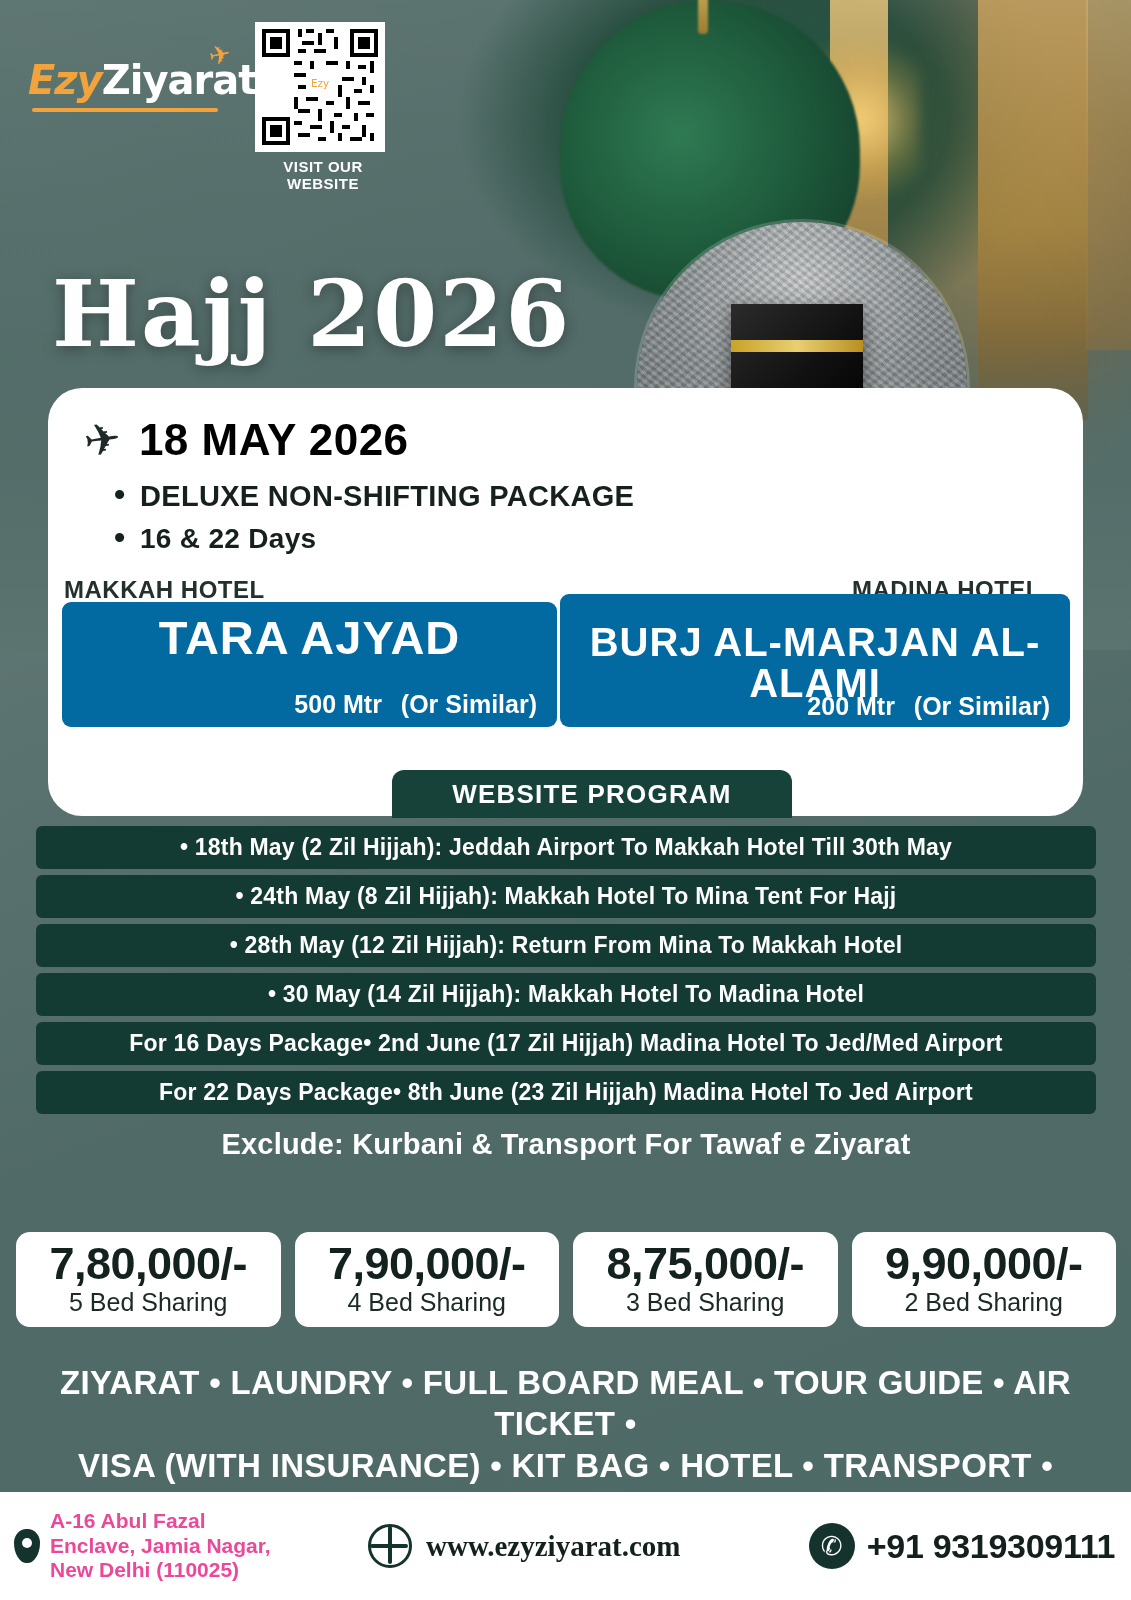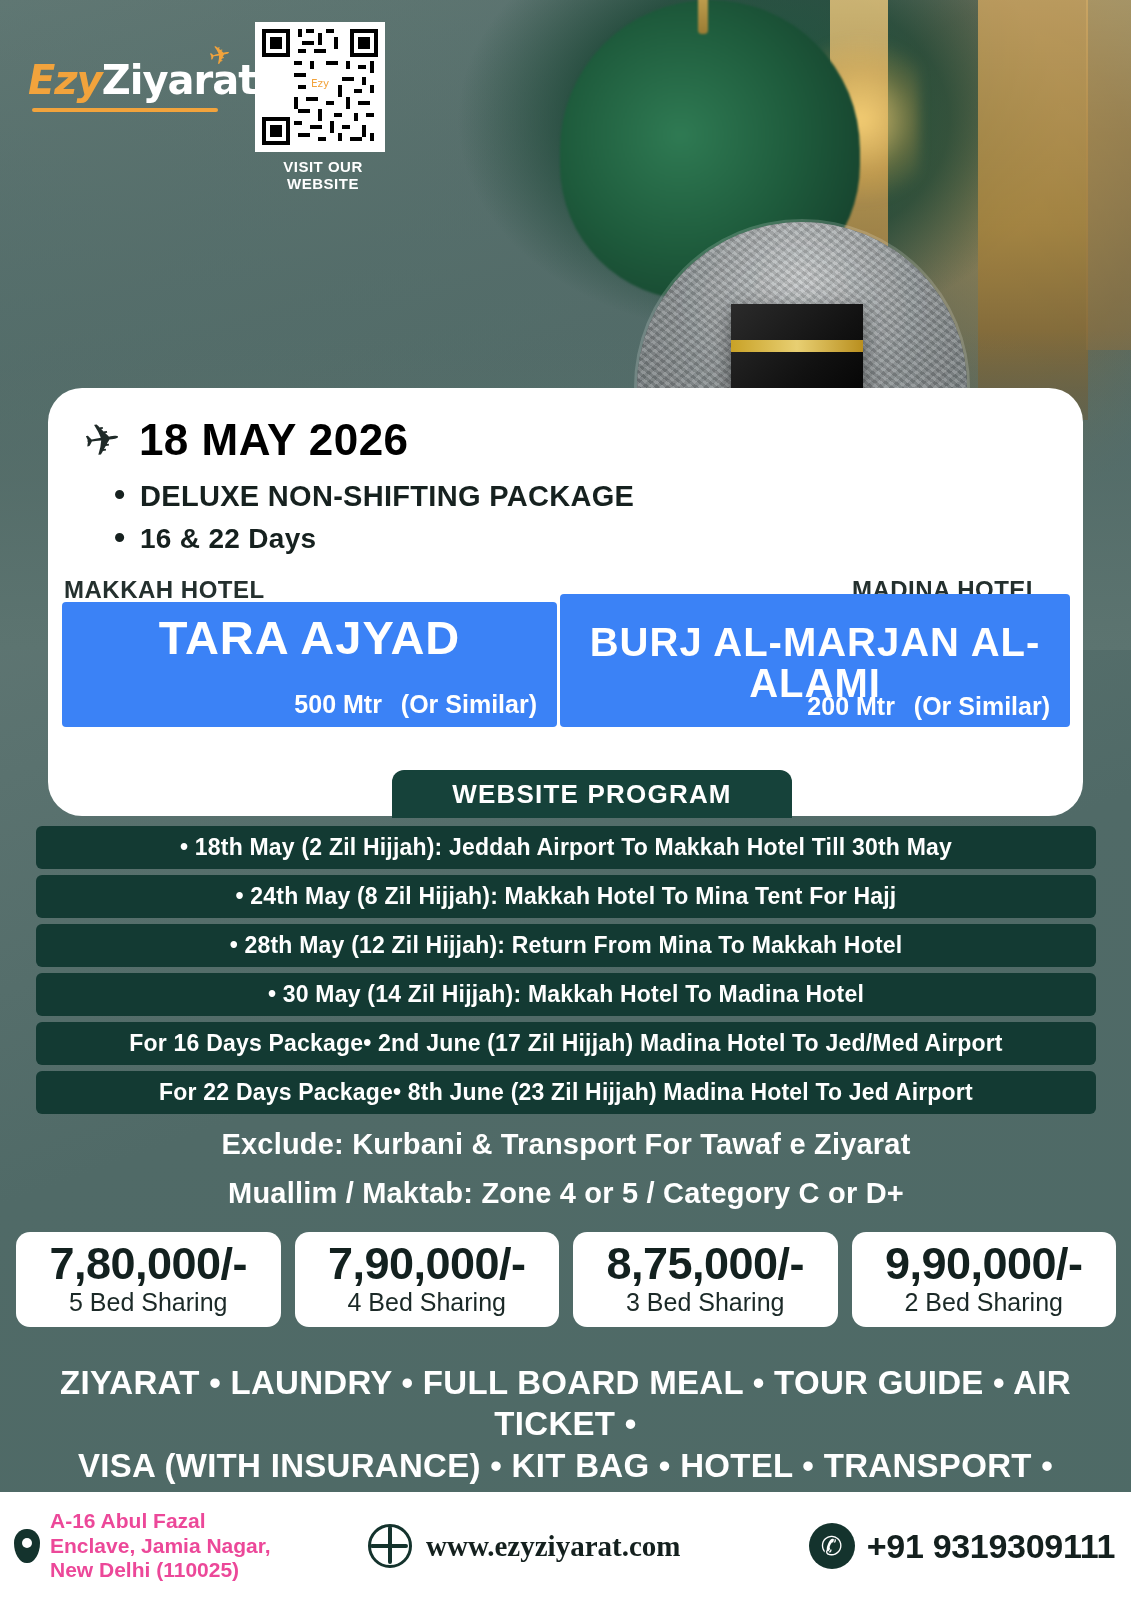--- a/index.html
+++ b/index.html
@@ -147,21 +147,21 @@
 
   .hotel-label-left {
     position: absolute; left: 16px; top: 188px;
     font-size: 24px; font-weight: 700; color: #24302e; letter-spacing: .5px;
   }
   .hotel-label-right {
     position: absolute; right: 42px; top: 188px;
     font-size: 24px; font-weight: 700; color: #24302e; letter-spacing: .5px;
   }
   .hotel-box {
-    position: absolute; background: #3b82f6; border-radius: 4px; color: #fff;
+    position: absolute; background: #0369a1; border-radius: 9px; color: #fff;
   }
   .hotel-box.left { left: 14px; top: 214px; width: 495px; height: 125px; }
   .hotel-box.right { left: 512px; top: 206px; width: 510px; height: 133px; }
   .hotel-name {
     text-align: center; font-size: 47px; font-weight: 700; letter-spacing: 1px;
     padding-top: 12px; line-height: 1.02;
   }
   .hotel-box.right .hotel-name { font-size: 40px; padding-top: 28px; }
   .hotel-sub {
     position: absolute; right: 20px; bottom: 8px; font-size: 25px; font-weight: 700;
@@ -336,20 +336,21 @@
         <rect x="19" y="26" width="1" height="2"></rect>
           <rect x="22" y="27" width="3" height="1"></rect>
         <rect x="27" y="26" width="1" height="2"></rect>
       </g>
       <rect x="11" y="11" width="7" height="5" fill="#fff"></rect>
       <text x="14.5" y="14.6" font-size="2.6" text-anchor="middle" fill="#f2a33c" font-family="DejaVu Sans">Ezy</text>
     </svg>
     <div class="qr-caption">VISIT OUR WEBSITE</div>
   </div>
 
+  <div class="title">Hajj 2026</div>
 
   <div class="kaaba">
     <div class="crowd"></div>
     <div class="cube"></div>
     <div class="ring"></div>
   </div>
 
   <div class="info-card">
 
     <div class="date-row">
@@ -385,21 +386,20 @@
   </div>
 
   <div class="program-list">
     <div class="prog-row">• 18th May (2 Zil Hijjah): Jeddah Airport To Makkah Hotel Till 30th May</div>
     <div class="prog-row">• 24th May (8 Zil Hijjah): Makkah Hotel To Mina Tent For Hajj</div>
     <div class="prog-row">• 28th May (12 Zil Hijjah): Return From Mina To Makkah Hotel</div>
     <div class="prog-row">• 30 May (14 Zil Hijjah): Makkah Hotel To Madina Hotel</div>
     <div class="prog-row">For 16 Days Package• 2nd June (17 Zil Hijjah) Madina Hotel To Jed/Med Airport</div>
     <div class="prog-row">For 22 Days Package• 8th June (23 Zil Hijjah) Madina Hotel To Jed Airport</div>
     <div class="note">Exclude: Kurbani &amp; Transport For Tawaf e Ziyarat</div>
-    <div class="note second">Muallim / Maktab: Zone 4 or 5 / Category C or D+</div>
   </div>
 
   <div class="prices">
     <div class="price-card">
       <div class="price-amt">7,80,000/-</div>
       <div class="price-label">5 Bed Sharing</div>
     </div>
     <div class="price-card">
       <div class="price-amt">7,90,000/-</div>
       <div class="price-label">4 Bed Sharing</div>

